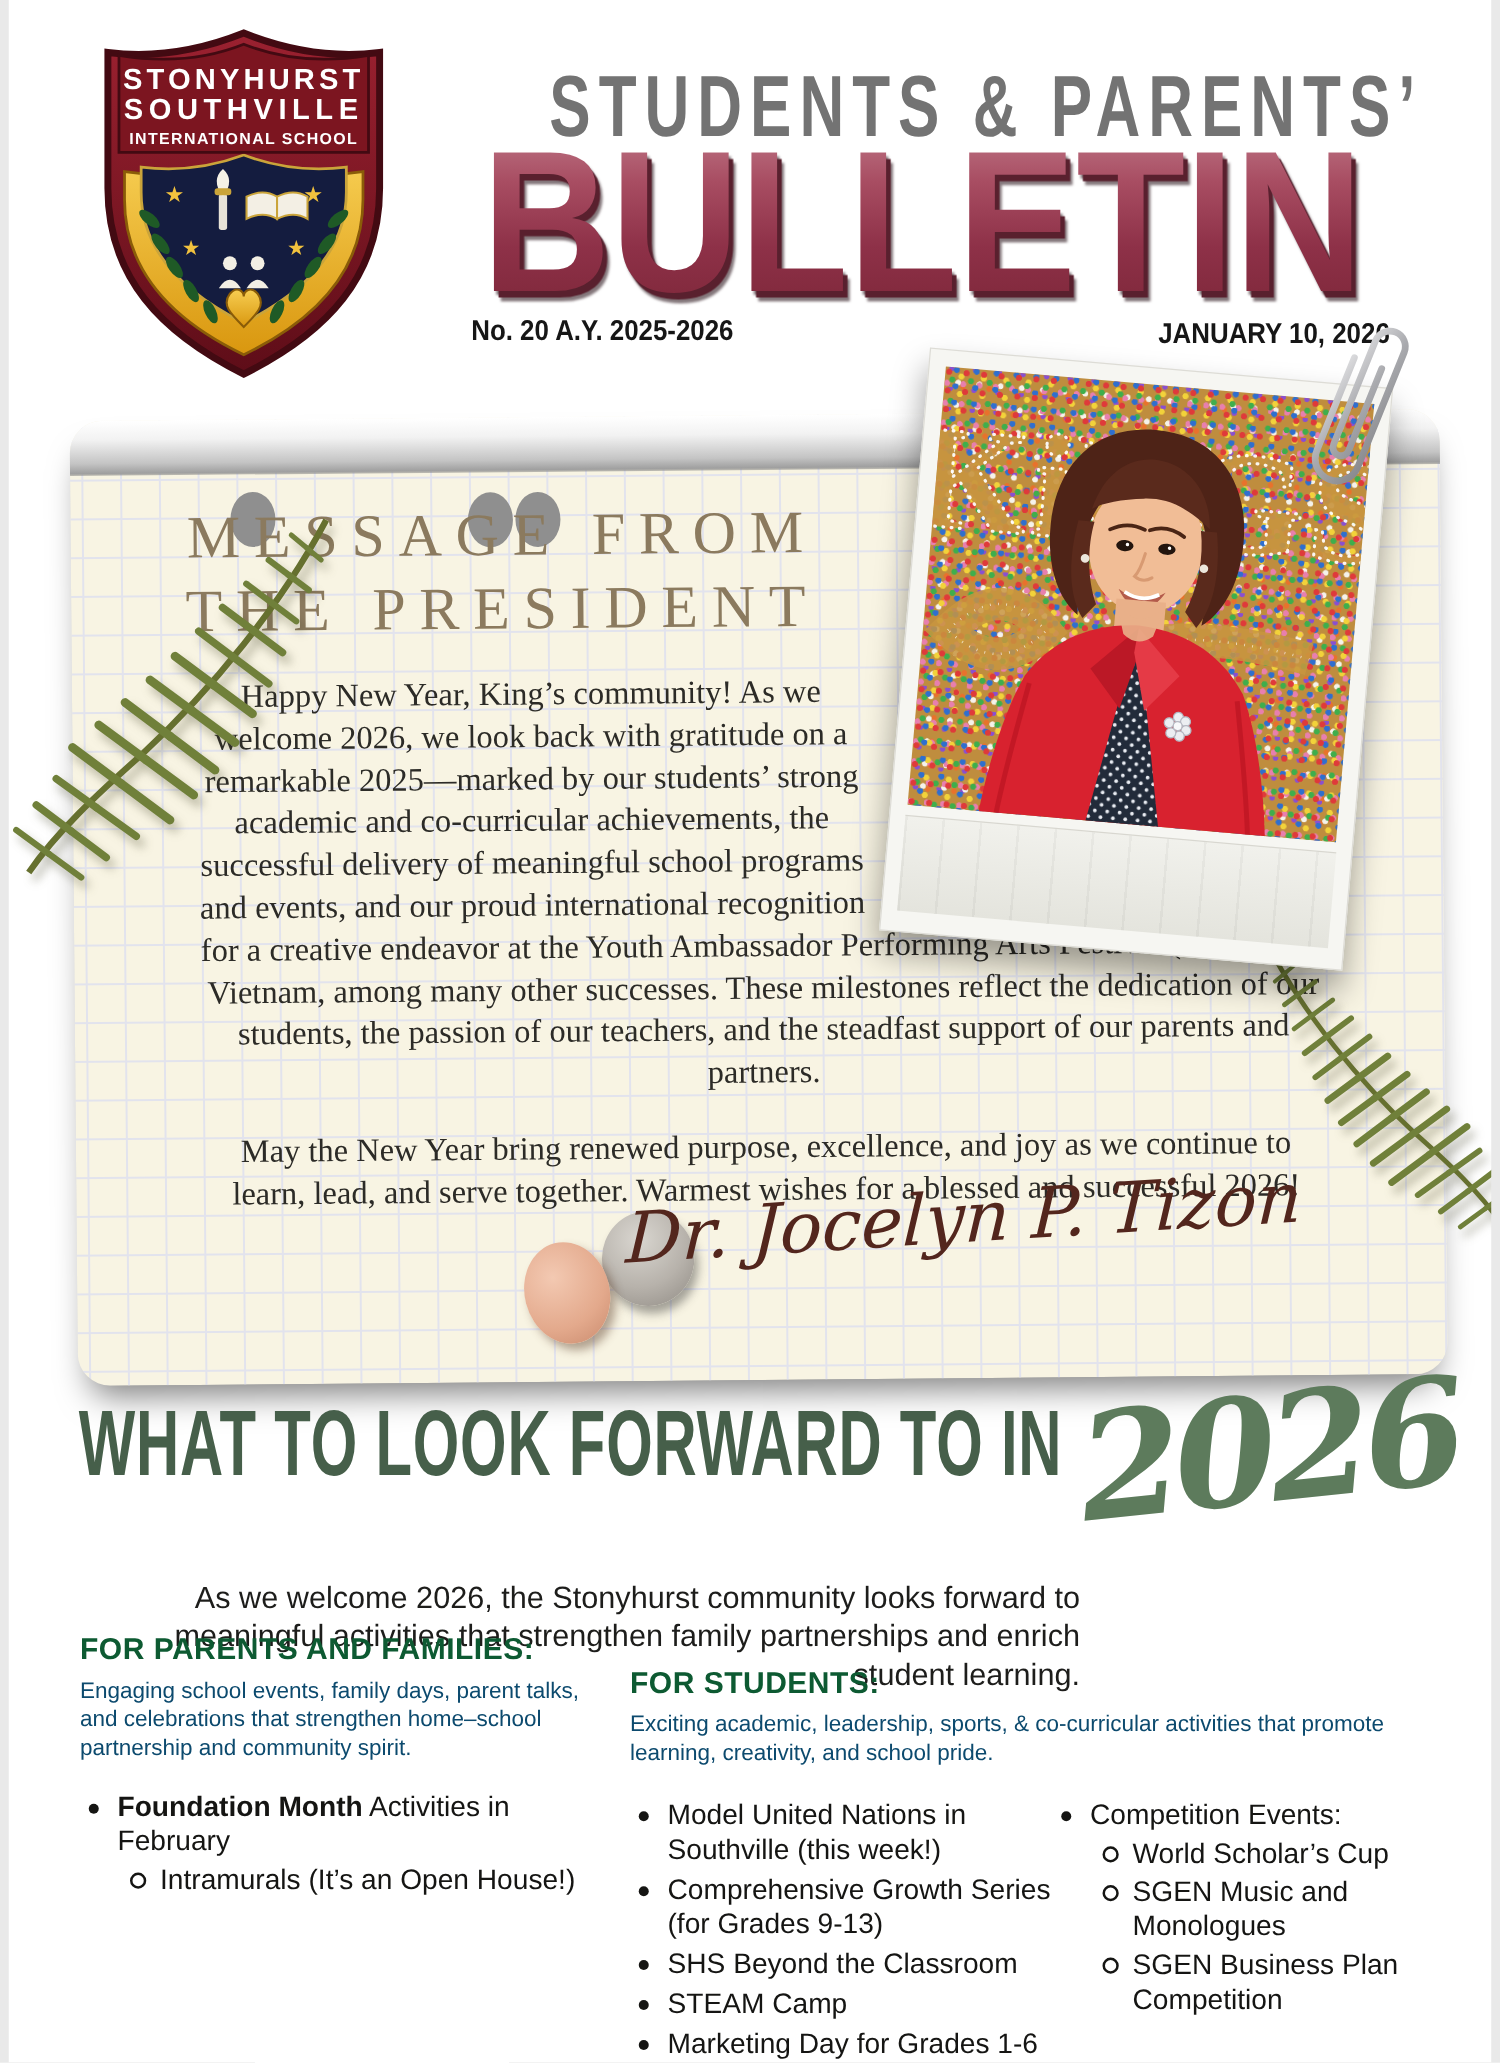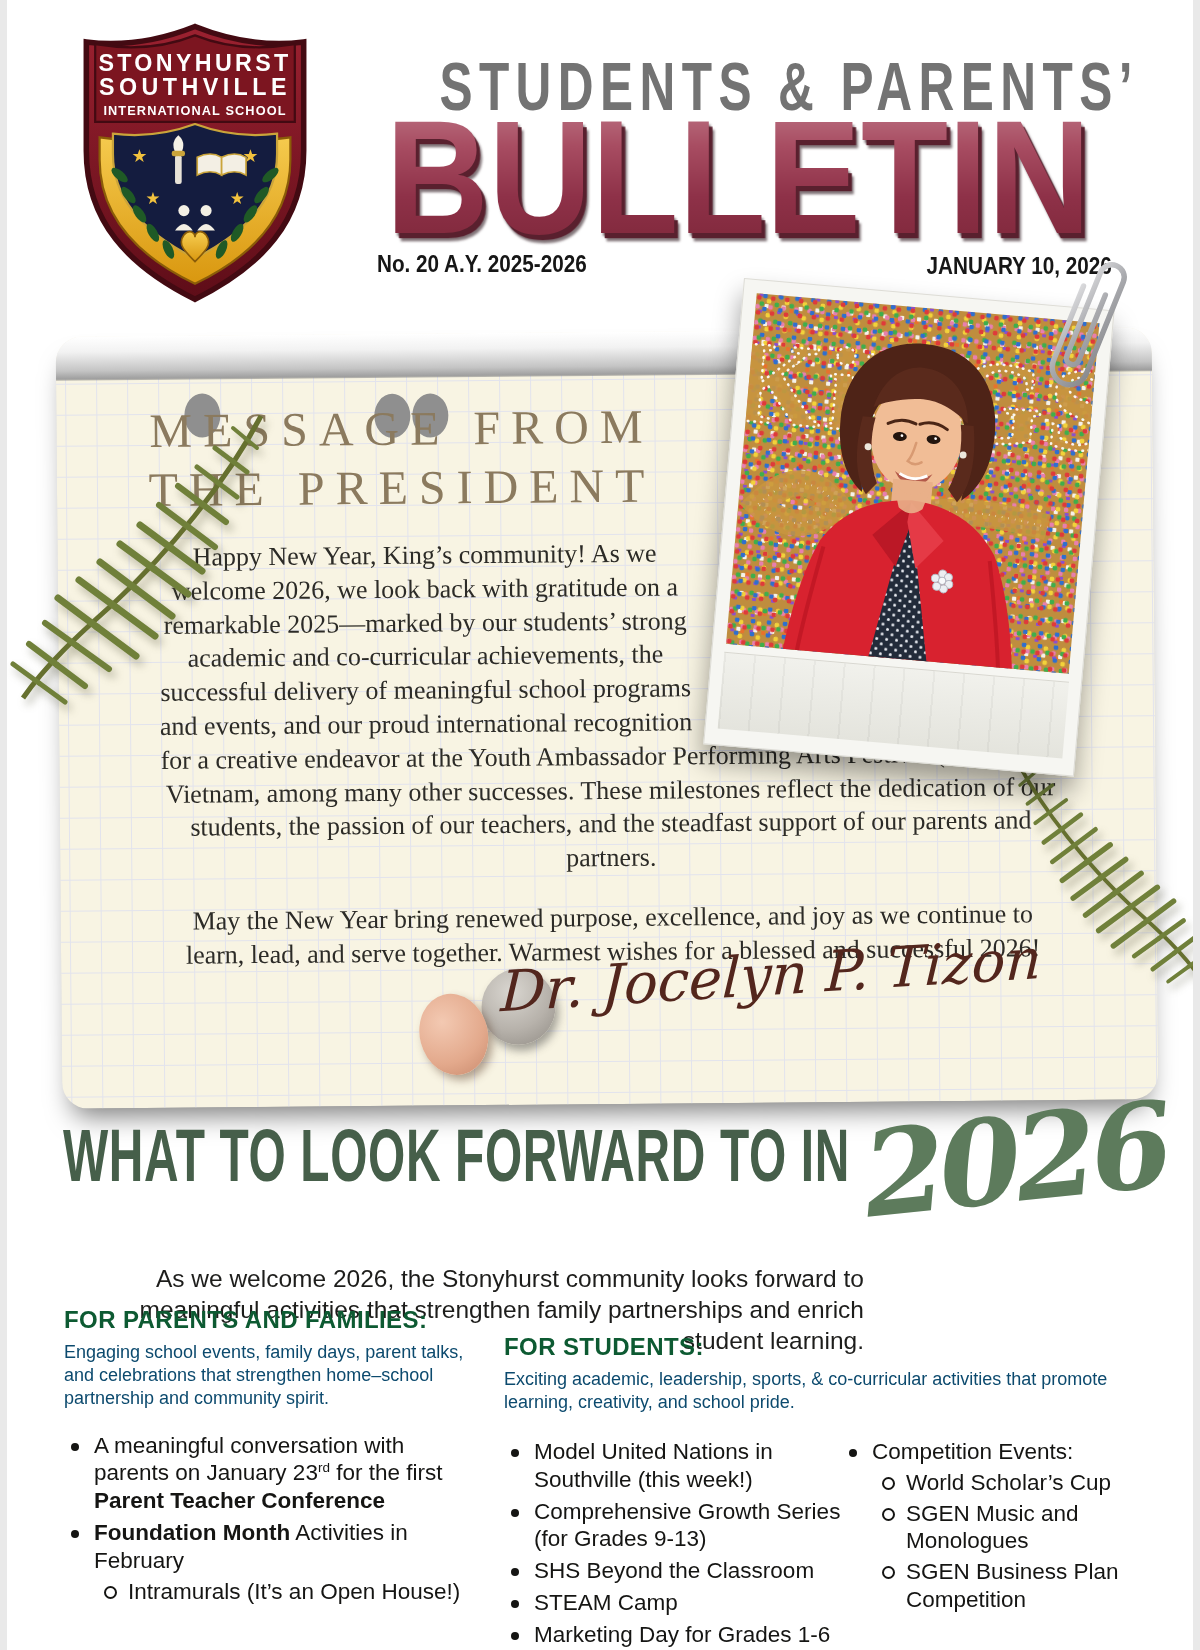--- a/index.html
+++ b/index.html
@@ -301,24 +301,20 @@
 
   <div class="fw-heading">WHAT TO LOOK FORWARD TO IN</div>
   <div class="fw-year">2026</div>
   <p class="fw-intro">As we welcome 2026, the Stonyhurst community looks forward to meaningful activities that strengthen family partnerships and enrich student learning.</p>
 
   <div class="col-parents">
     <div class="col-heading">FOR PARENTS AND FAMILIES:</div>
     <div class="col-body">Engaging school events, family days, parent talks, and celebrations that strengthen home–school partnership and community spirit.</div>
     <ul class="blist parents-list">
       <li>
-        <span>A meaningful conversation with parents on January 23</span><sup>rd</sup><span> for the first</span>
-        <div class="bold">Parent Teacher Conference</div>
-      </li>
-      <li>
         <span class="bold">Foundation Month</span><span> Activities in February</span>
         <ul class="sublist">
           <li>Intramurals (It’s an Open House!)</li>
 
         </ul>
       </li>
     </ul>
   </div>
 
   <div class="col-students">

